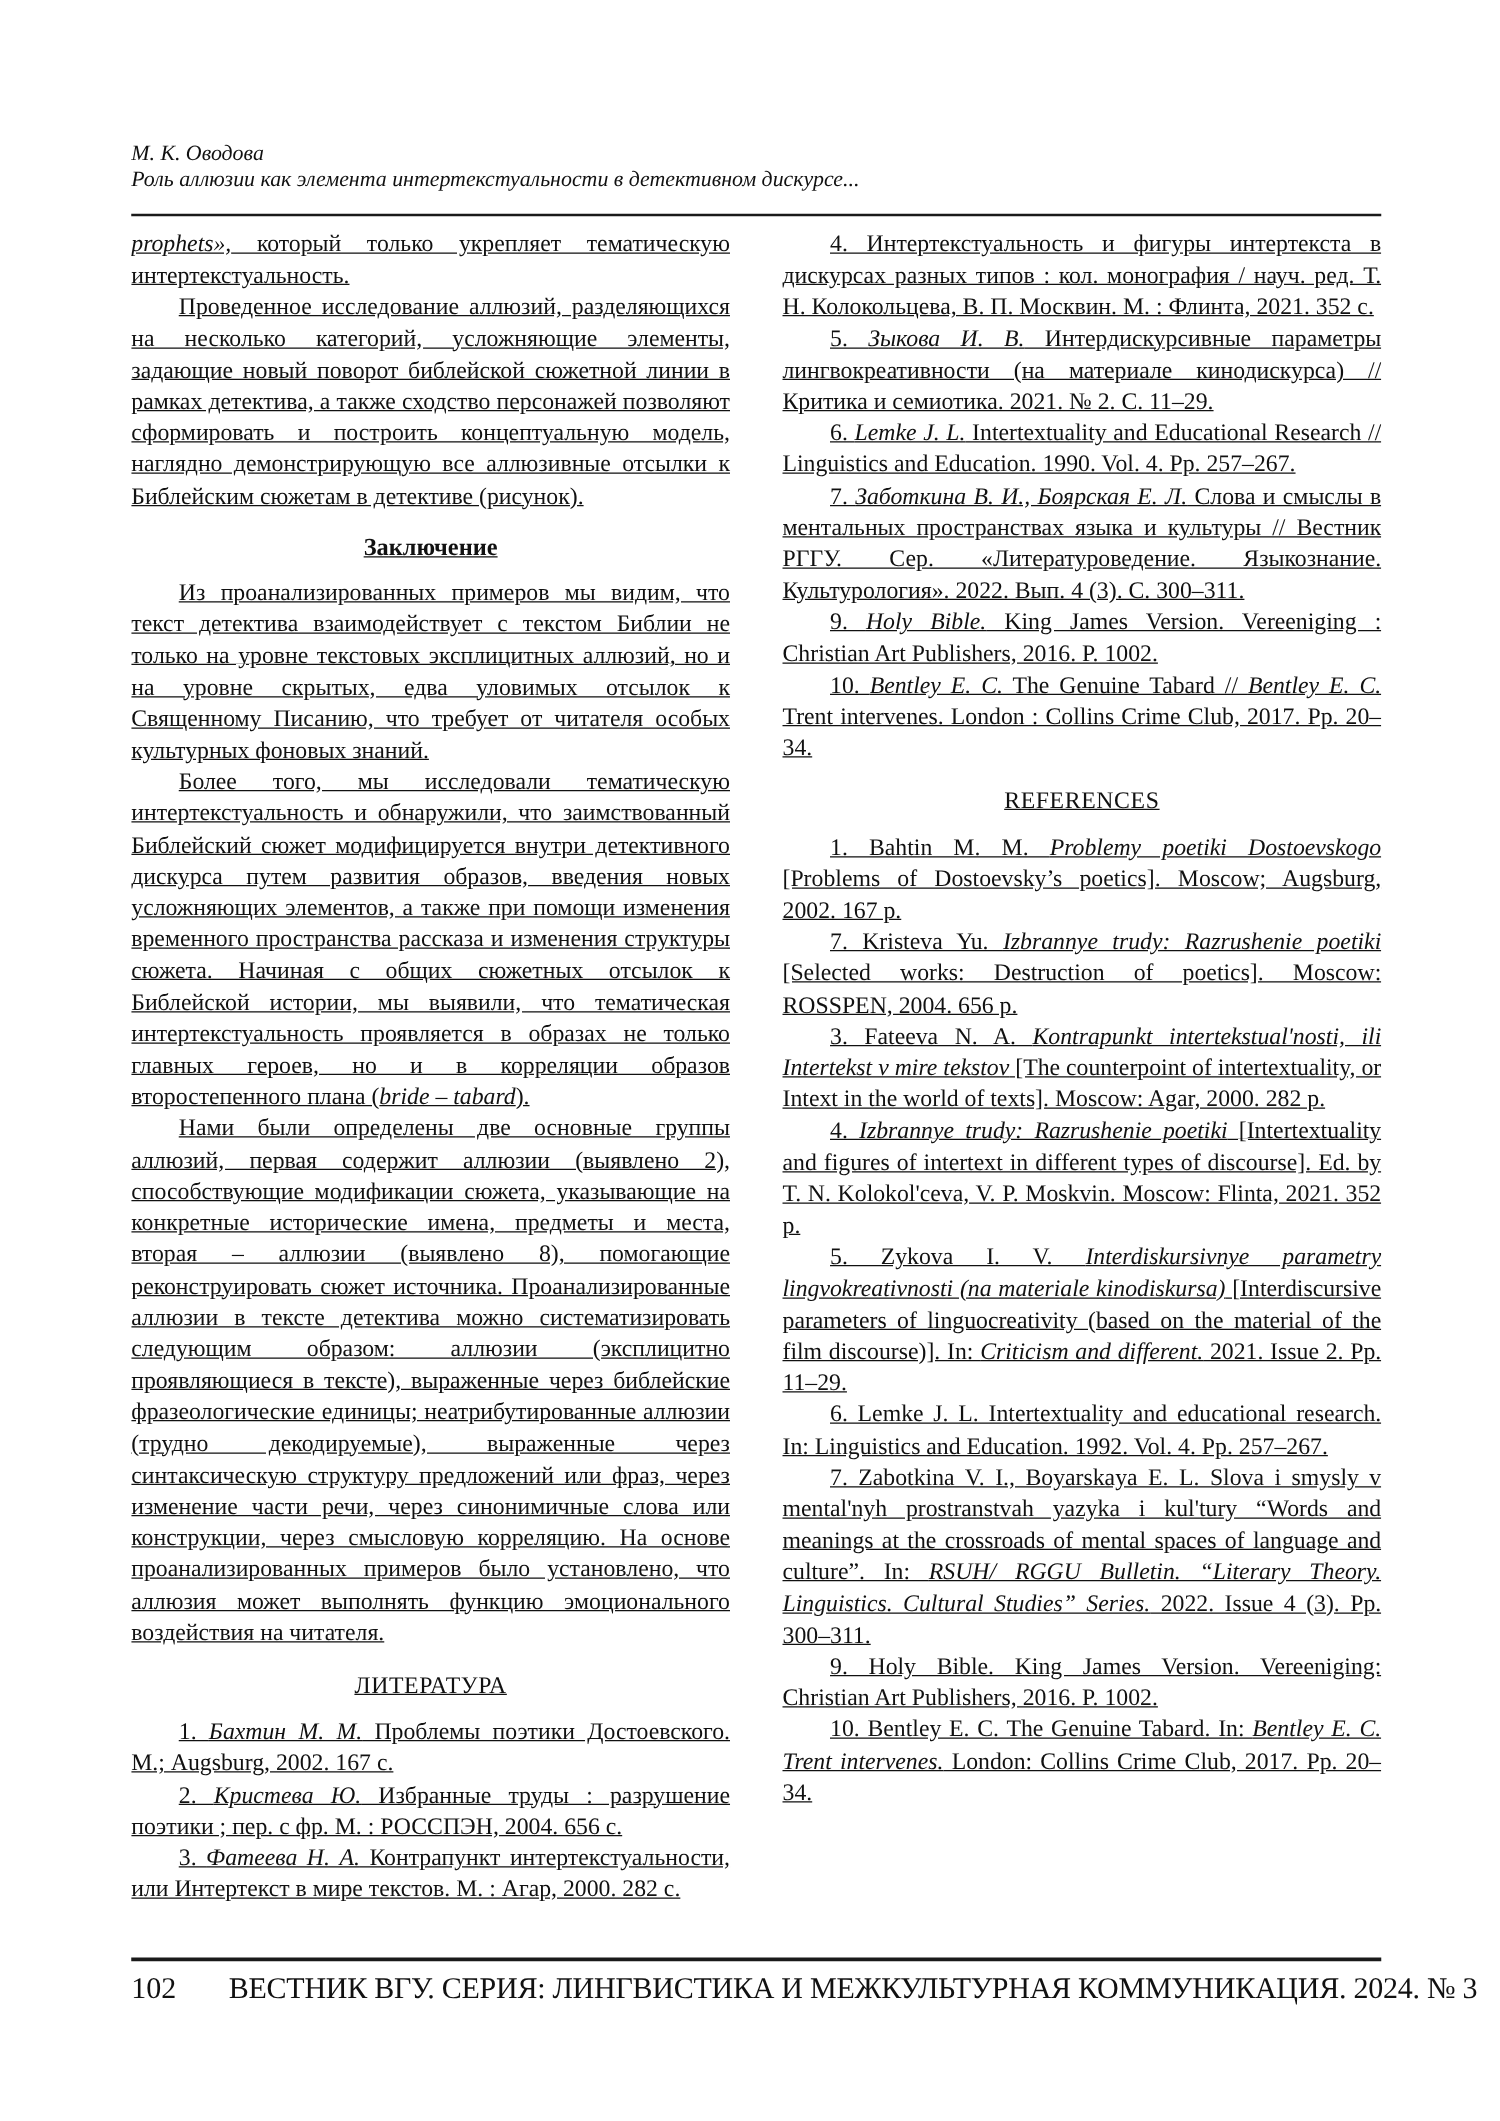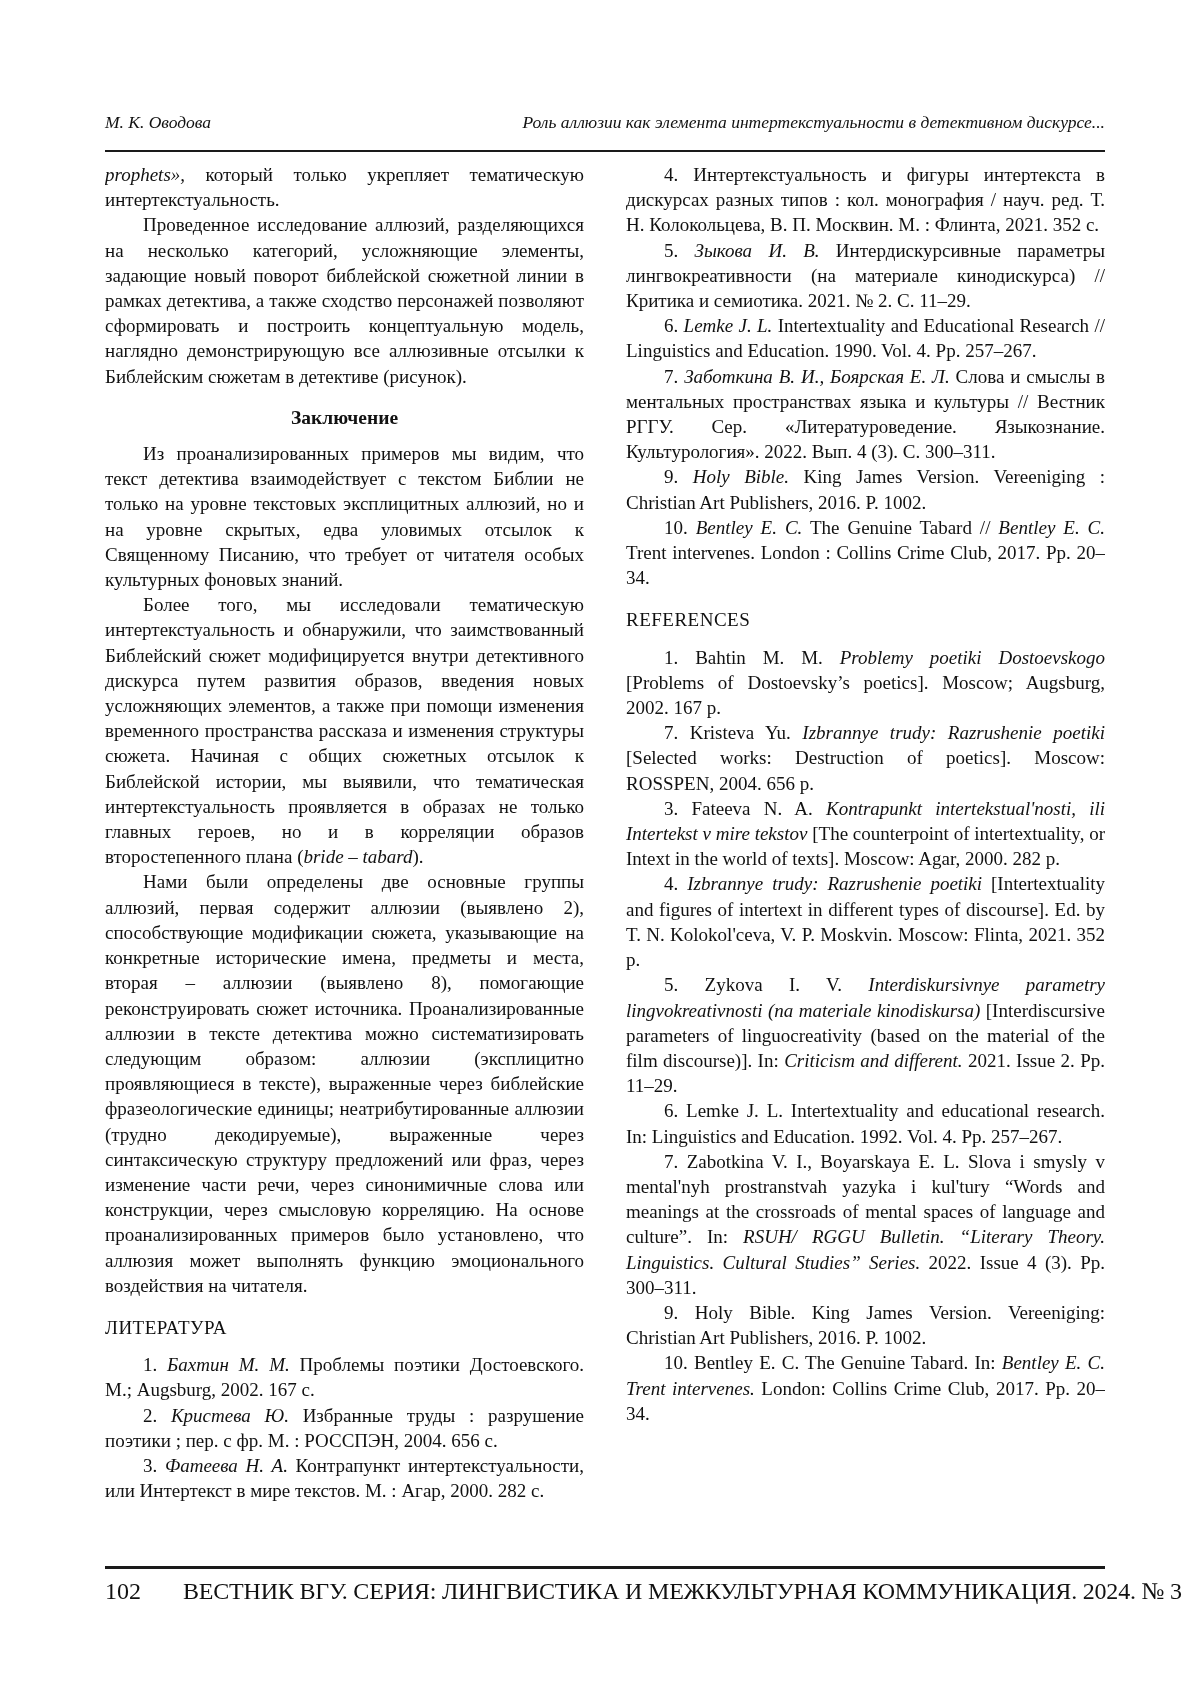--- a/index.html
+++ b/index.html
@@ -23,20 +23,21 @@
     width: 1000px;
   }
   .running-header {
     display: flex;
     justify-content: space-between;
     align-items: baseline;
     margin-top: 112px;
     font-size: 17.5px;
     font-style: italic;
     white-space: nowrap;
+    flex-direction: column;
   }
   .header-rule {
     margin-top: 17px;
     height: 2px;
     background: #1a1a1a;
   }
   .columns {
     display: flex;
     gap: 42px;
     margin-top: 10px;
@@ -47,39 +48,40 @@
     width: 479px;
     flex: 0 0 479px;
   }
   .blk {
     margin: 0;
     font-size: 19px;
     line-height: 25.2px;
     text-align: justify;
     text-indent: 38px;
     hyphens: auto;
+    text-decoration: underline;
     -webkit-hyphens: auto;
   }
   .blk em {
     font-style: italic;
   }
   .p-noindent {
     text-indent: 0;
   }
   .h-bold {
     text-indent: 0;
     text-align: center;
     font-weight: bold;
     font-size: 19.5px;
     margin: 16px 0 11px 0;
     hyphens: none;
   }
   .h-caps {
     text-indent: 0;
-    text-align: left;
+    text-align: center;
     letter-spacing: 0.5px;
     margin: 17px 0 12px 0;
     hyphens: none;
   }
   .page-footer {
     position: absolute;
     left: 105px;
     top: 1566px;
     width: 1000px;
   }

